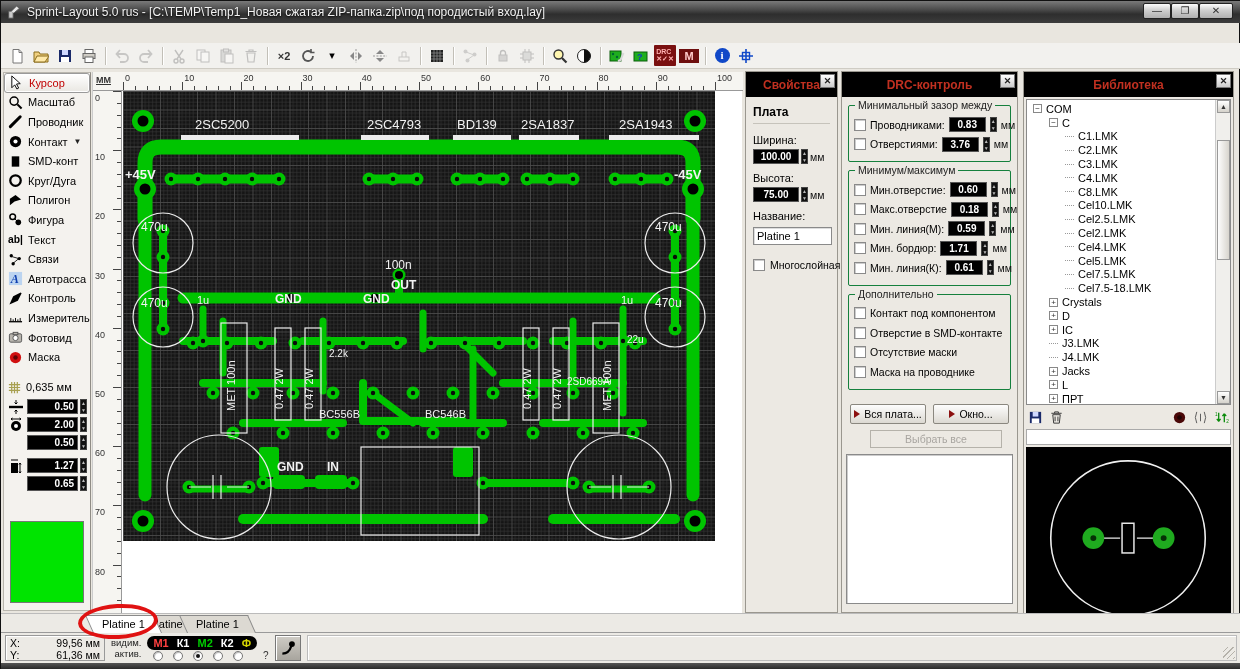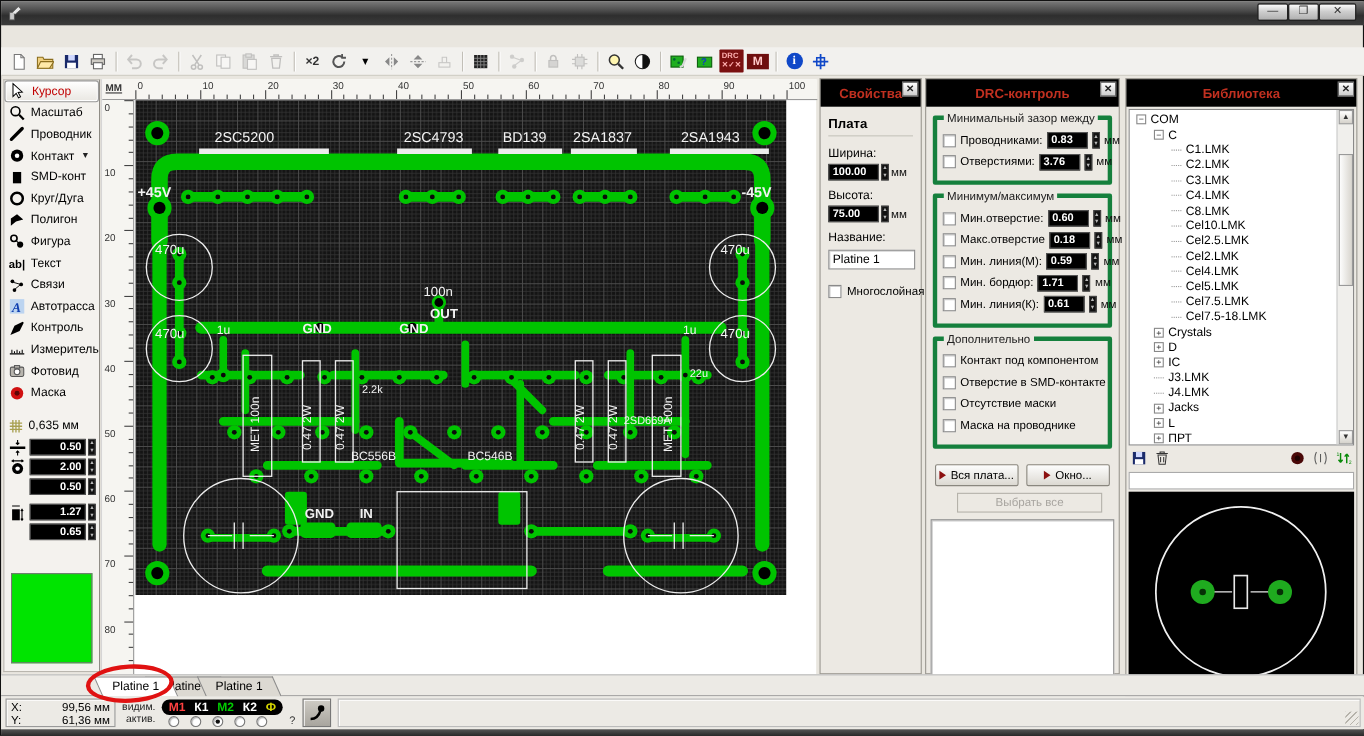--- a/index.html
+++ b/index.html
@@ -61,24 +61,24 @@
   .ruler-num { position:absolute; font-size:9px; color:#333; }
   #mm-label { position:absolute; left:3px; top:3px; font-size:9px; color:#333; font-weight:bold;text-decoration:underline; }
   #board { position:absolute; left:30px; top:19px; }
 
   
   .panel { position:absolute; background:#ece9e3; border:1px solid #9a978f; }
   .panel-head { height:25px; background:#000; color:#c03020; font-weight:bold; font-size:12px;
     display:flex; align-items:center; justify-content:center; position:relative; }
   .panel-close { position:absolute; right:2px; top:2px; width:15px; height:14px; background:linear-gradient(#fff,#ccc);
     border:1px solid #777; color:#222; font-size:9px; line-height:12px; text-align:center; }
-  .grp { border:4px solid #15803d; border-radius:2px; margin:8px 6px; padding:8px 5px 6px; position:relative; }
+  .grp { border:1px solid #15803d; border-radius:2px; margin:8px 6px; padding:8px 5px 6px; position:relative; }
   .grp-title { position:absolute; top:-7px; left:6px; background:#ece9e3; padding:0 3px; font-size:10.5px; color:#222; }
   .chk { width:12px; height:12px; background:#fff; border:1px solid #8a8a8a; box-shadow:inset 1px 1px 0 #ccc; flex:0 0 12px; }
-  .val-field { background:#000; color:#fff; font-size:10px; font-weight:bold; text-align:left; padding:1px 3px; border:1px solid #555; }
+  .val-field { background:#000; color:#fff; font-size:10px; font-weight:bold; text-align:center; padding:1px 3px; border:1px solid #555; }
   .unit { font-size:10.5px; color:#111; }
 
   
   #props { left:744px; top:70px; width:93px; height:542px; }
   #props .body { padding:8px 7px; }
   .p-section { font-weight:bold; font-size:12px; padding-bottom:4px; border-bottom:1px solid #c6c3bb; margin-bottom:10px; }
   .p-label { margin:8px 0 3px; font-size:11px; }
   .p-fieldrow { display:flex; align-items:center; gap:2px; }
   .p-fieldrow .val-field { width:46px; }
   #name-input { width:79px; background:#fff; border:1px solid #8a8a8a; box-shadow:inset 1px 1px 0 #ddd; font-size:11px; padding:2px 3px; margin-top:2px; }
@@ -140,20 +140,21 @@
 </head>
 <body>
 
 <div id="frame">
 
   <div id="titlebar">
     <svg width="14" height="14" viewBox="0 0 16 16">
         <rect x="2" y="7" width="5" height="8" fill="#c9c9c9" stroke="#555"></rect>
         <path d="M5 7 L11 1 L14 4 L8 9" fill="#e8e8e8" stroke="#555"></path>
       </svg>
+    <span id="title-text">Sprint-Layout 5.0 rus    - [C:\TEMP\Temp1_Новая сжатая ZIP-папка.zip\под породистый вход.lay]</span>
     <div id="win-buttons">
       <div class="winbtn">—</div>
       <div class="winbtn">❐</div>
       <div class="winbtn close">✕</div>
     </div>
   </div>
 
 
   <div id="toolbar">
       <div class="tbtn">

